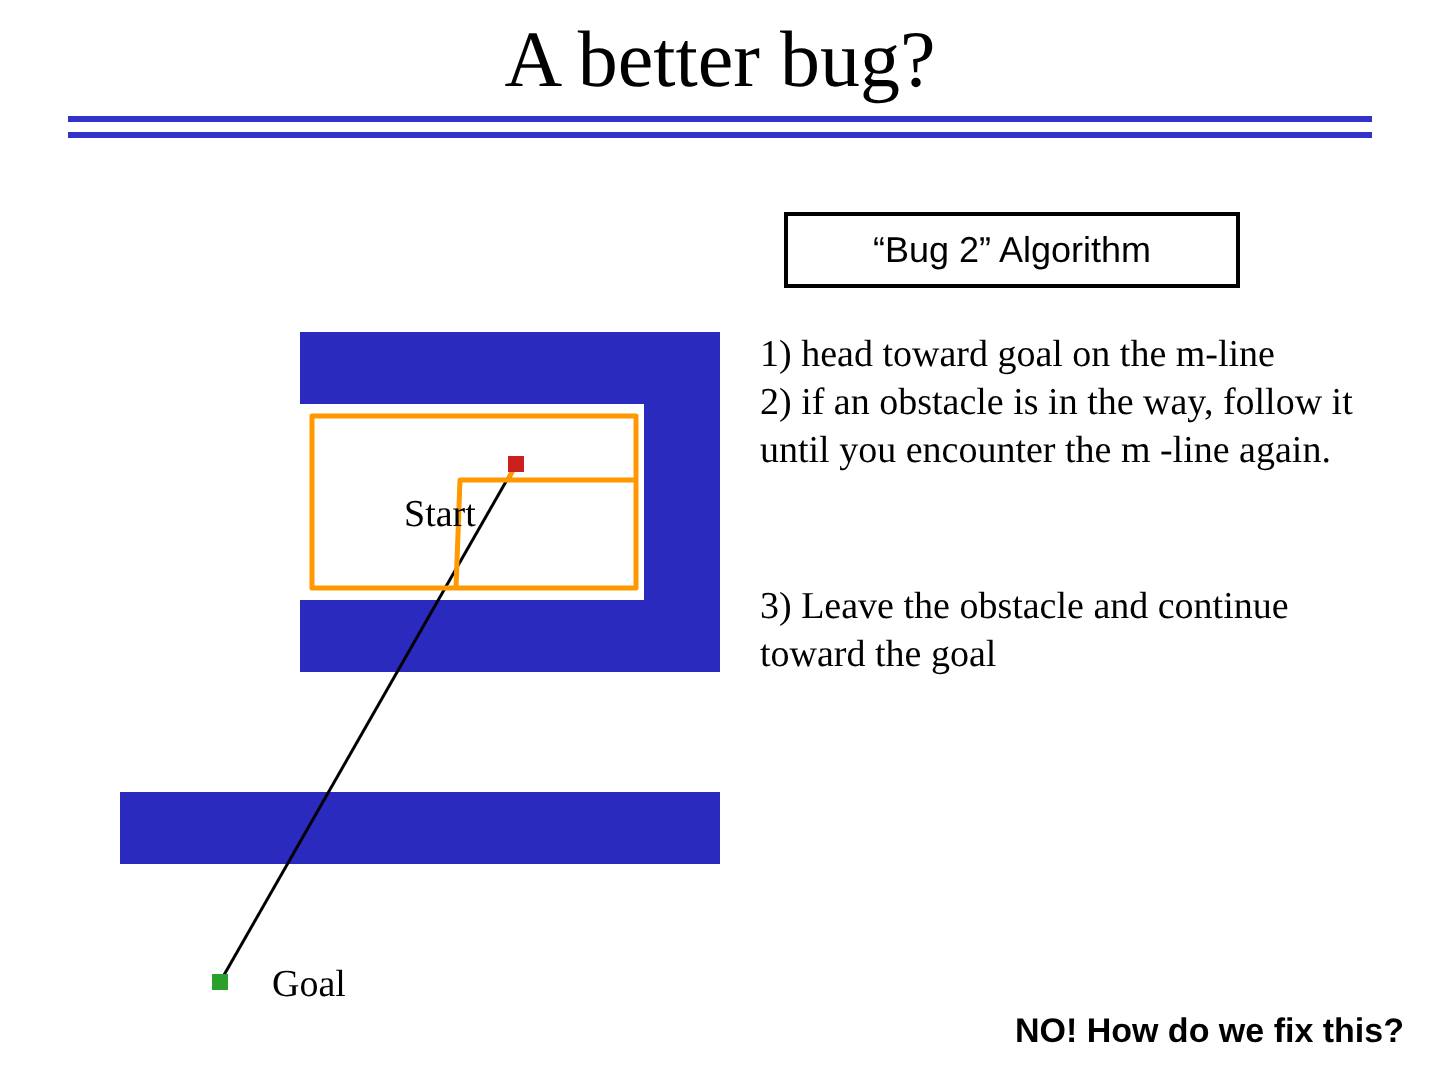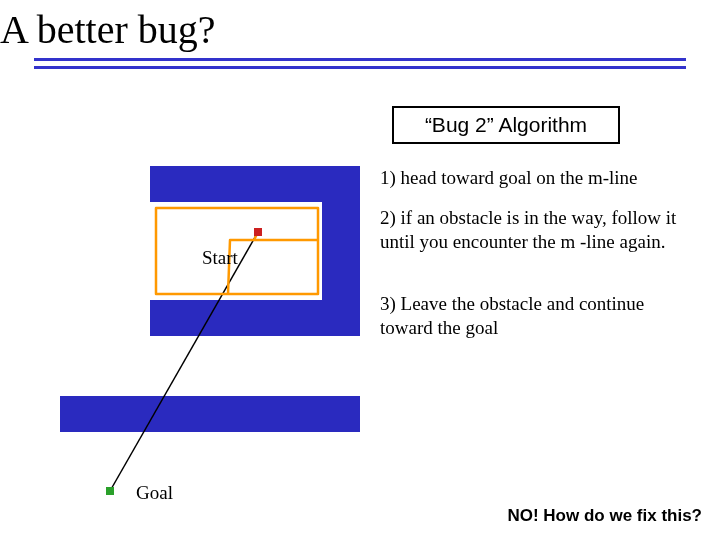--- a/index.html
+++ b/index.html
@@ -15,21 +15,21 @@
   .slide {
     position: relative;
     width: 720px;
     height: 540px;
   }
   .title {
     position: absolute;
     top: 6px;
     left: 0;
     width: 720px;
-    text-align: left;
+    text-align: center;
     font-size: 40px;
     font-weight: 400;
   }
   .rule {
     position: absolute;
     left: 34px;
     width: 652px;
     height: 3px;
     background: #3333cc;
   }
@@ -38,34 +38,34 @@
 
   .algo-box {
     position: absolute;
     left: 392px;
     top: 106px;
     width: 224px;
     height: 34px;
     border: 2px solid #000;
     background: #fff;
     font-family: "Comic Sans MS", "Comic Sans", cursive, sans-serif;
-    font-size: 21px;
+    font-size: 18px;
     text-align: center;
     line-height: 34px;
   }
 
   .step {
     position: absolute;
     left: 380px;
     width: 320px;
     font-size: 19px;
     line-height: 1.25;
   }
   .step.s1 { top: 166px; }
-  .step.s2 { top: 206px; }
+  .step.s2 { top: 190px; }
   .step.s3 { top: 292px; }
   .mline { }
 
   .footer {
     position: absolute;
     right: 18px;
     bottom: 14px;
     font-family: "Comic Sans MS", "Comic Sans", cursive, sans-serif;
     font-weight: bold;
     font-size: 17px;

